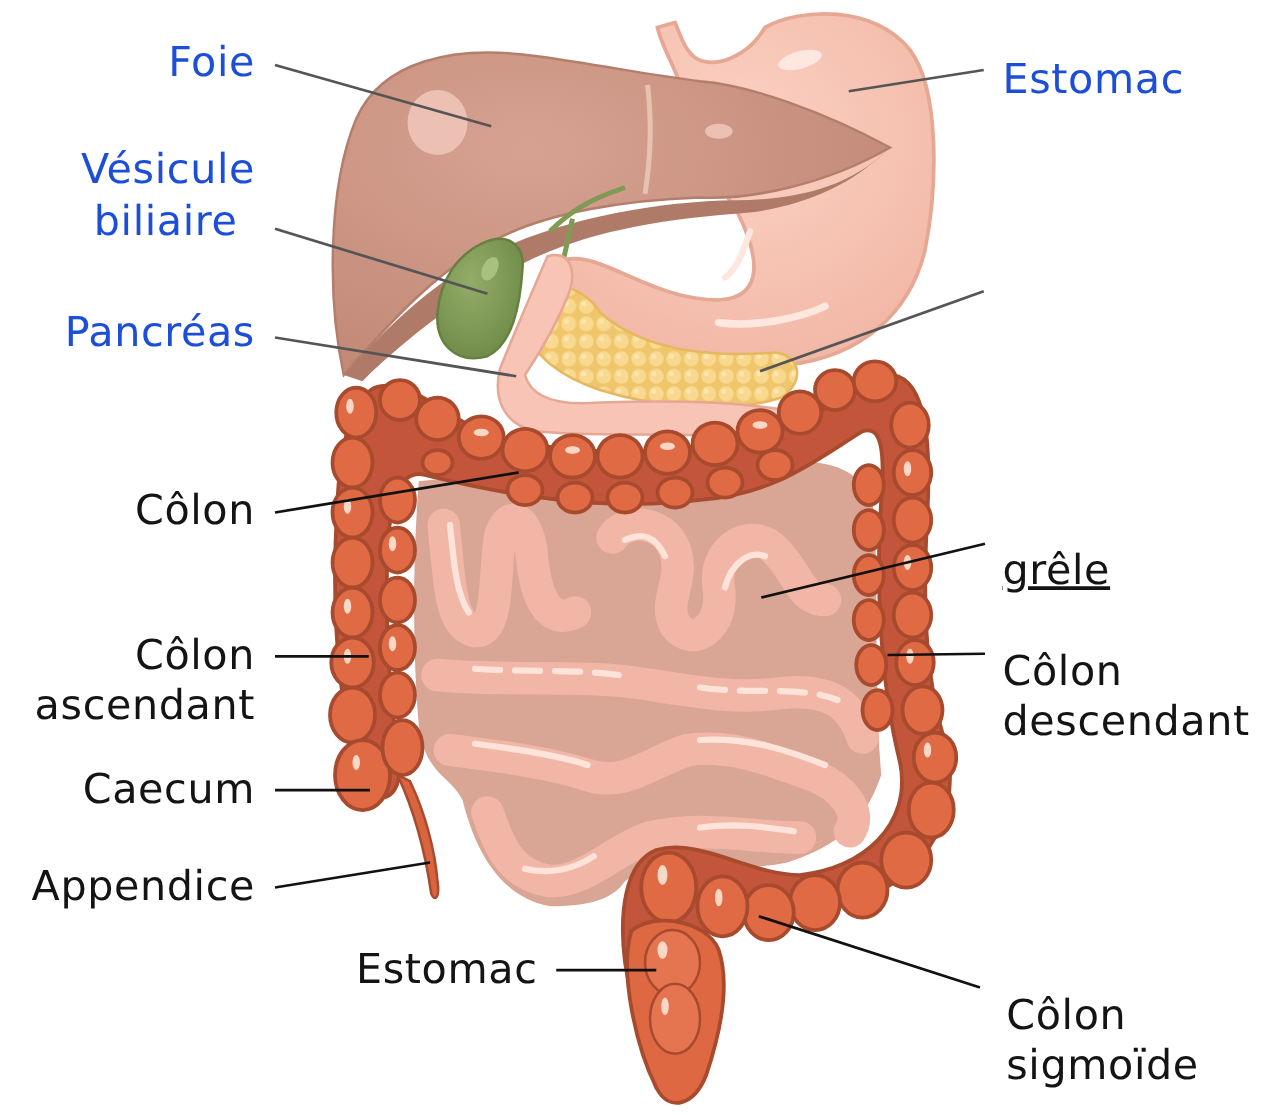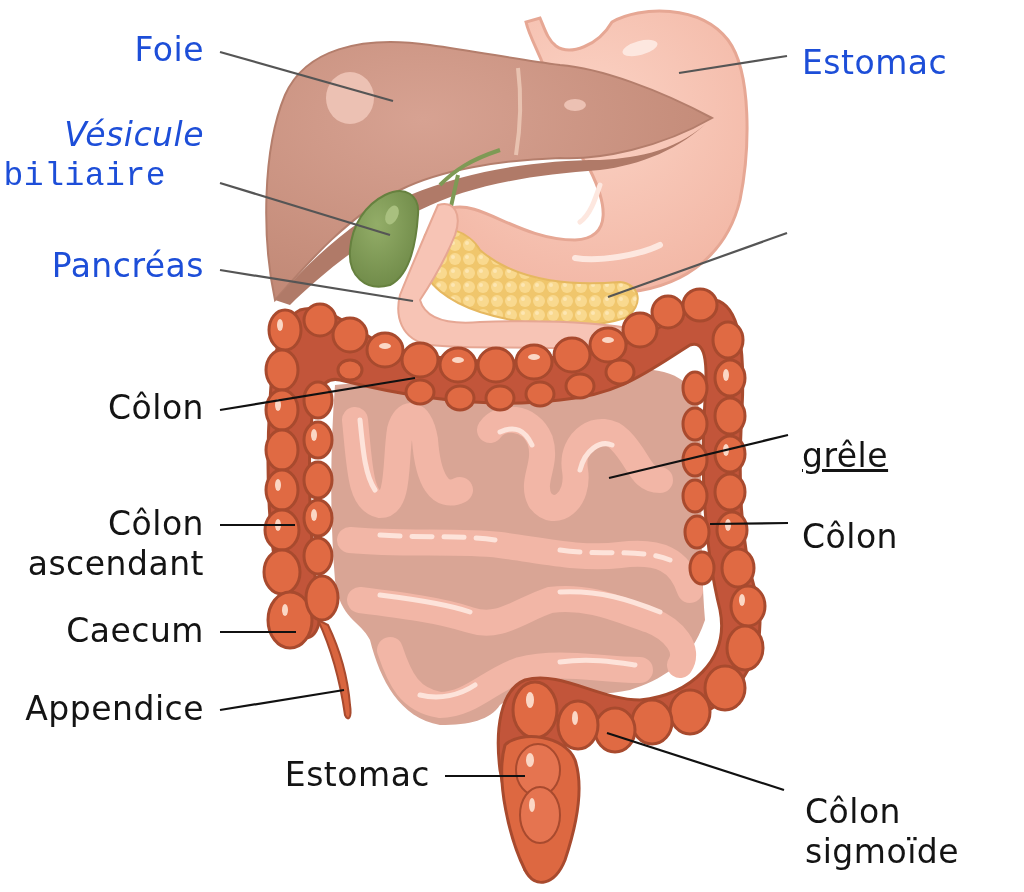--- a/index.html
+++ b/index.html
@@ -204,29 +204,30 @@
       <line x1="220" y1="710" x2="344" y2="690"></line>
       <line x1="788" y1="435" x2="609" y2="478"></line>
       <line x1="788" y1="523" x2="710" y2="524"></line>
       <line x1="445" y1="776" x2="525" y2="776"></line>
       <line x1="784" y1="790" x2="607" y2="733"></line>
     </g>
   </g>
 </svg>
 
 <div class="label gray right" style="right:820px; top:31px;">Foie</div>
-<div class="label gray right" style="right:820px; top:116px;font-style:italic;">Vésicule</div>
-<div class="label gray right" style="right:858px; top:158px;font-family:Liberation Mono, monospace;">biliaire</div>
+<div class="label gray right" style="right:820px; top:116px;">Vésicule</div>
+<div class="label gray right" style="right:834px; top:158px;">biliaire</div>
 <div class="label gray right" style="right:820px; top:247px;">Pancréas</div>
 <div class="label gray left" style="left:802px; top:31px;">Estomac</div>
 
 <div class="label black right" style="right:820px; top:389px;">Côlon</div>
 <div class="label black right" style="right:820px; top:505px;">Côlon</div>
 <div class="label black right" style="right:820px; top:545px;">ascendant</div>
 <div class="label black right" style="right:820px; top:690px;">Appendice</div>
 <div class="label black right" style="right:820px; top:612px;">Caecum</div>
 <div class="label black left" style="left:802px; top:424px;text-decoration:underline;">grêle</div>
 <div class="label black left" style="left:802px; top:505px;">Côlon</div>
+<div class="label black left" style="left:802px; top:545px;">descendant</div>
 <div class="label black right" style="right:594px; top:756px;">Estomac</div>
 <div class="label black left" style="left:805px; top:780px;">Côlon</div>
 <div class="label black left" style="left:805px; top:820px;">sigmoïde</div>
 
 </div>
 
 </body></html>

